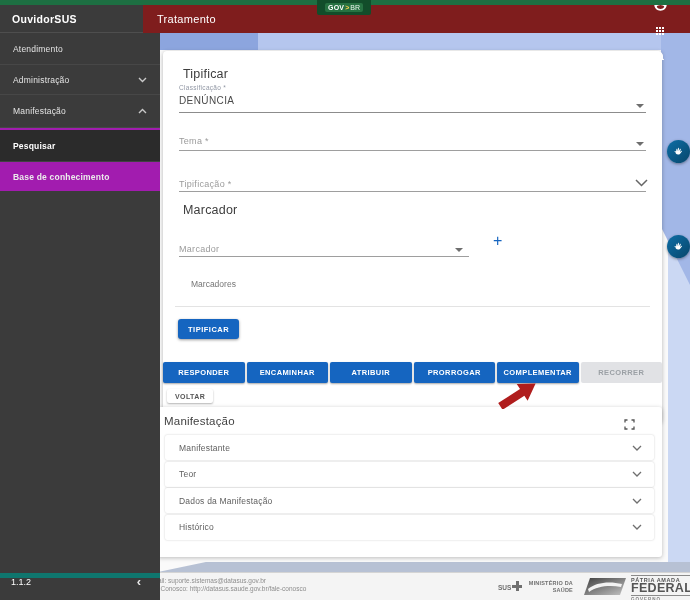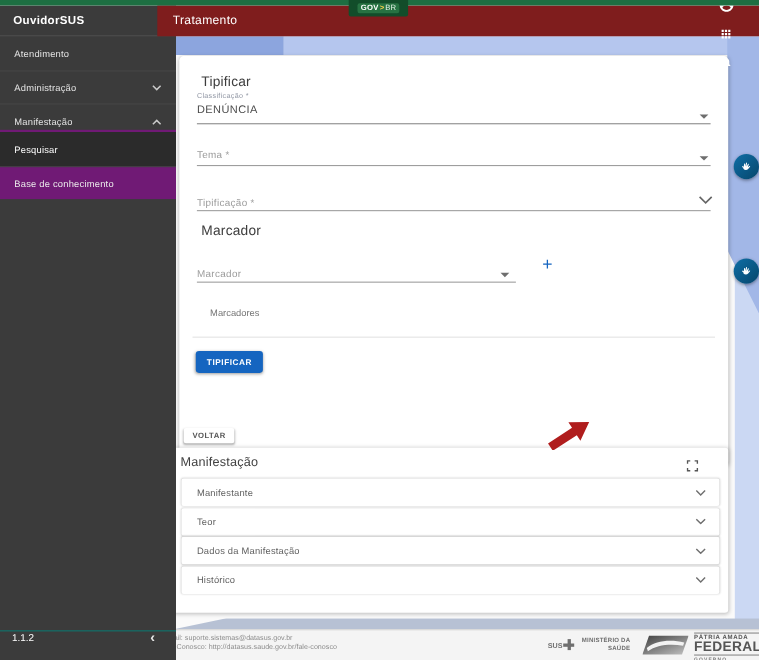--- a/index.html
+++ b/index.html
@@ -15,26 +15,26 @@
   .gov-badge .arr { color:#ffd24a; font-size:7px; font-weight:800; line-height:7px; }
   .gov-badge .br  { color:#eaf4ec; font-size:7px; font-weight:400; }
 
   
   .sidebar { position:absolute; left:0; top:5px; width:160px; height:595px; background:#3b3b3b; z-index:5; }
   .sb-header { position:absolute; left:0; top:0; width:100%; height:28px; display:flex; align-items:center;
                padding-left:12px; color:#fff; font-size:10.5px; font-weight:700; letter-spacing:.3px;
                border-bottom:1px solid #4e4e4e; }
   .sb-item { position:absolute; left:0; width:100%; display:flex; align-items:center; justify-content:space-between;
              padding:0 13px; color:#e4e4e4; font-size:8.5px; letter-spacing:.2px; border-bottom:1px solid #474747; cursor:pointer; }
-  .sb-sub { position:absolute; left:0; top:113px; width:100%; height:63px; background:#701a75; }
+  .sb-sub { position:absolute; left:0; top:123px; width:100%; height:63px; background:#a21caf;font-weight:bold; }
   .sb-subitem { position:absolute; left:0; width:100%; display:flex; align-items:center; padding:0 13px;
                 color:#ececec; font-size:8.5px; letter-spacing:.2px; cursor:pointer; }
   .sb-subitem.selected { background:#2b2b2b; color:#fff; }
   .sb-footer { position:absolute; left:0; bottom:0; width:100%; height:27px; display:flex; align-items:center;
-               justify-content:space-between; padding:0 19px 14px 11px; color:#fff; font-size:9px; border-top:1px solid #0f766e; }
+               justify-content:space-between; padding:0 19px 14px 11px; color:#fff; font-size:9px; border-top:5px solid #0f766e; }
   .sb-footer .chev { color:#e8e8e8; font-size:13px; line-height:10px; cursor:pointer; font-weight:700; }
 
   
   .header { position:absolute; left:143px; top:5px; width:547px; height:28px; background:#7f1d1d; z-index:5;
             display:flex; align-items:center; }
   .header .title { color:#fff; font-size:11px; font-weight:500; letter-spacing:.3px; margin-left:14px; }
   .header .right { margin-left:auto; display:flex; align-items:center; gap:13px; padding-right:11px;flex-direction:column; }
   .header .user { color:#fff; font-size:7.5px; font-weight:700; letter-spacing:.6px; }
   .hicon { display:flex; align-items:center; cursor:pointer; }
 
@@ -221,20 +221,28 @@
     <div class="f-ph" style="top:193px;">Marcador</div>
     <div class="f-line lt" style="top:205px;right:auto;width:290px;"></div>
     <div class="caret" style="left:292px;top:197px;"></div>
     <div class="plus">+</div>
 
     <div class="marcadores">Marcadores</div>
     <div class="divider"></div>
     <button class="btn-tipificar">TIPIFICAR</button>
   </div>
 
+  <div class="actions">
+    <button class="abtn">RESPONDER</button>
+    <button class="abtn">ENCAMINHAR</button>
+    <button class="abtn">ATRIBUIR</button>
+    <button class="abtn">PRORROGAR</button>
+    <button class="abtn">COMPLEMENTAR</button>
+    <button class="abtn disabled">RECORRER</button>
+  </div>
   <button class="btn-voltar">VOLTAR</button>
 
   <div class="red-arrow">
     <svg width="48" height="28" viewBox="0 0 48 28">
       <g transform="rotate(-33 24 14)">
         <polygon points="3,10 29,10 29,4 45,14 29,24 29,18 3,18" fill="#b01d1d"></polygon>
       </g>
     </svg>
   </div>
 

